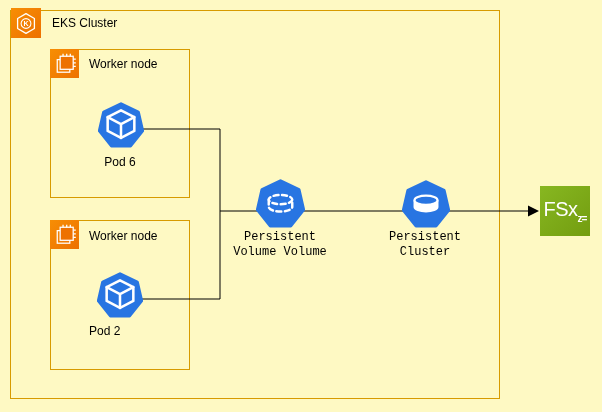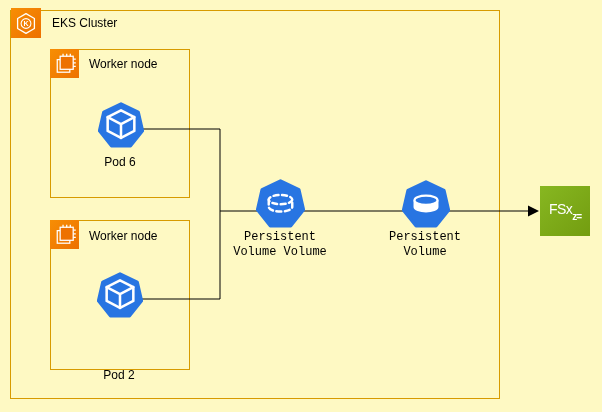--- a/index.html
+++ b/index.html
@@ -17,42 +17,42 @@
   .eks-icon{left:11px;top:8px;width:30px;height:30px;}
   .chip-icon-1{left:50px;top:49px;width:29px;height:29px;}
   .chip-icon-2{left:50px;top:220px;width:29px;height:29px;}
   .corner-icon svg{display:block;width:100%;height:100%;}
   
   .lbl{position:absolute;font-size:12px;line-height:14px;z-index:3;white-space:nowrap;}
   .eks-label{left:52px;top:16px;}
   .wn1-label{left:89px;top:57px;}
   .wn2-label{left:89px;top:229px;}
   .pod1-label{left:90px;top:155px;width:60px;text-align:center;}
-  .pod2-label{left:89px;top:324px;width:60px;text-align:center;margin-top:44px;}
+  .pod2-label{left:89px;top:324px;width:60px;}
   .pvc-label{left:230px;top:230px;width:100px;text-align:center;line-height:15px;}
   .pv-label{left:375px;top:230px;width:100px;text-align:center;line-height:15px;}
   .lbl span{display:block;font-family:Liberation Mono, monospace;}
   
   .k8s-icon{position:absolute;z-index:3;}
   .k8s-icon svg{display:block;width:100%;height:100%;}
   .pod1-icon{left:98px;top:102px;width:46px;height:46px;}
   .pod2-icon{left:97px;top:272px;width:46px;height:46px;}
   .pvc-icon{left:256px;top:179px;width:49px;height:49px;}
   .pv-icon{left:402px;top:180px;width:48px;height:48px;}
   
   .connectors{position:absolute;left:0;top:0;width:602px;height:412px;z-index:2;}
   .wire{fill:none;stroke:#000000;stroke-width:1;}
   .arrowhead{fill:#000000;stroke:none;}
   
   .fsx-box{
     position:absolute;left:540px;top:186px;width:50px;height:50px;z-index:3;
     background:linear-gradient(135deg,#87B721 0%,#739D10 100%);
     color:#ffffff;display:flex;align-items:center;justify-content:center;
   }
-  .fsx-text{font-size:14px;font-weight:500;letter-spacing:-0.5px;line-height:1;}
+  .fsx-text{font-size:20px;font-weight:500;letter-spacing:-0.5px;line-height:1;}
   .fsx-sub{font-size:10px;font-weight:700;vertical-align:-6px;letter-spacing:-1px;}
 </style>
 </head>
 <body>
 
 <div class="canvas">
 
   <div class="group-box cluster-box"></div>
   <div class="group-box wn1-box"></div>
   <div class="group-box wn2-box"></div>
@@ -130,21 +130,21 @@
 
   <div class="k8s-icon pv-icon">
     <svg viewBox="0 0 100 100">
       <polygon points="50,4 87.5,22.1 96.8,62.7 70.8,95.3 29.2,95.3 3.2,62.7 12.5,22.1" fill="#2875E2" stroke="#2875E2" stroke-width="7" stroke-linejoin="round"></polygon>
       <path d="M26 42 V56 A24 9.5 0 0 0 74 56 V42" fill="#ffffff" stroke="#ffffff" stroke-width="4"></path>
       <ellipse cx="50" cy="42" rx="24" ry="9.5" fill="#2875E2" stroke="#ffffff" stroke-width="4.5"></ellipse>
     </svg>
   </div>
   <div class="lbl pv-label">
     <span>Persistent</span>
-    <span>Volume</span>
+    <span>Cluster</span>
   </div>
 
   <div class="fsx-box">
     <div>
       <span class="fsx-text">FSx</span><span class="fsx-sub">z=</span>
     </div>
   </div>
 
 </div>
 

